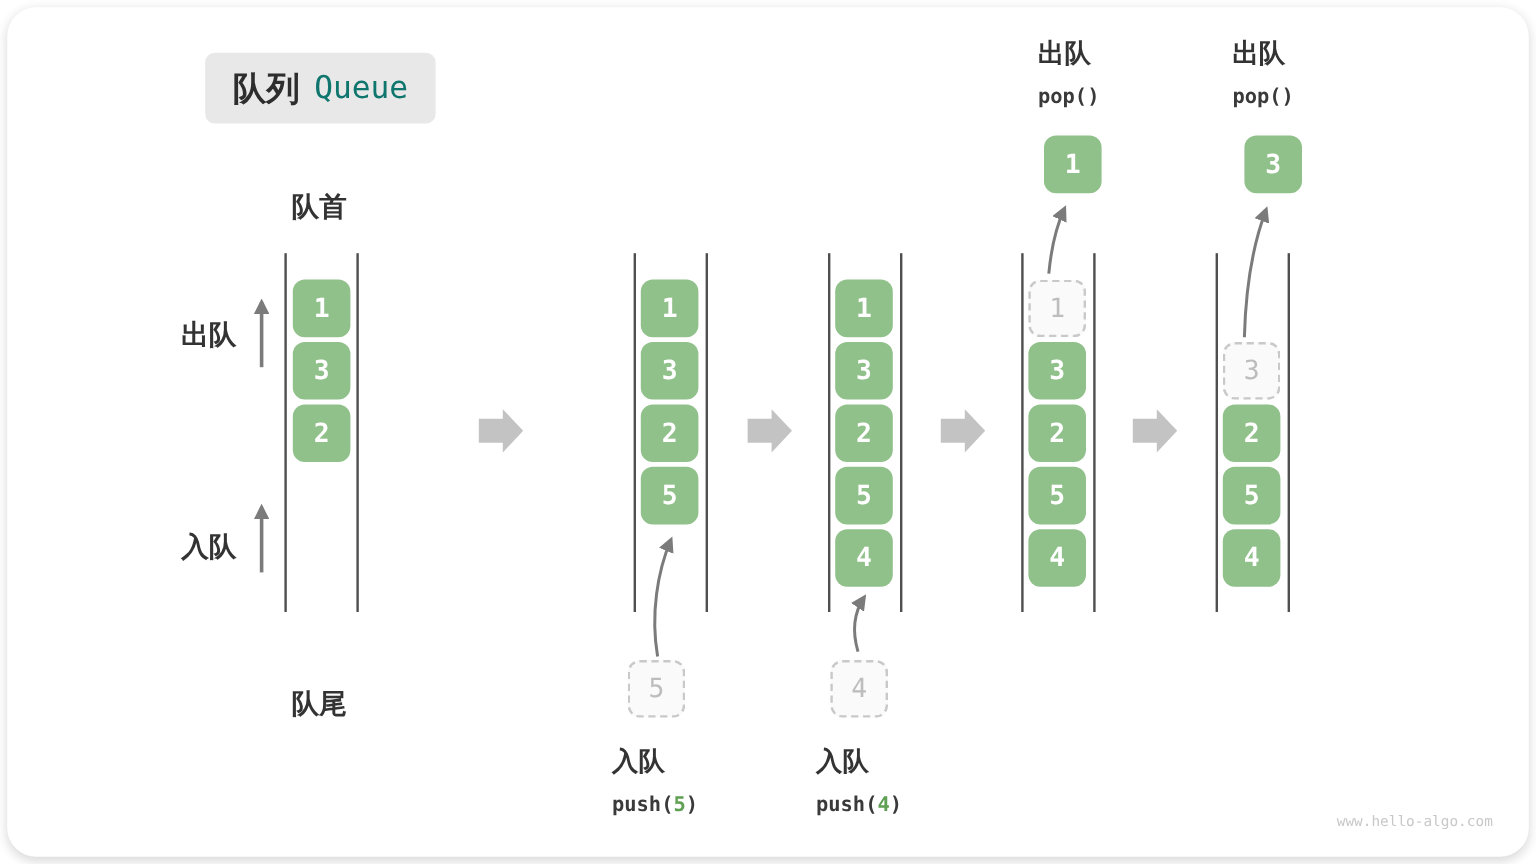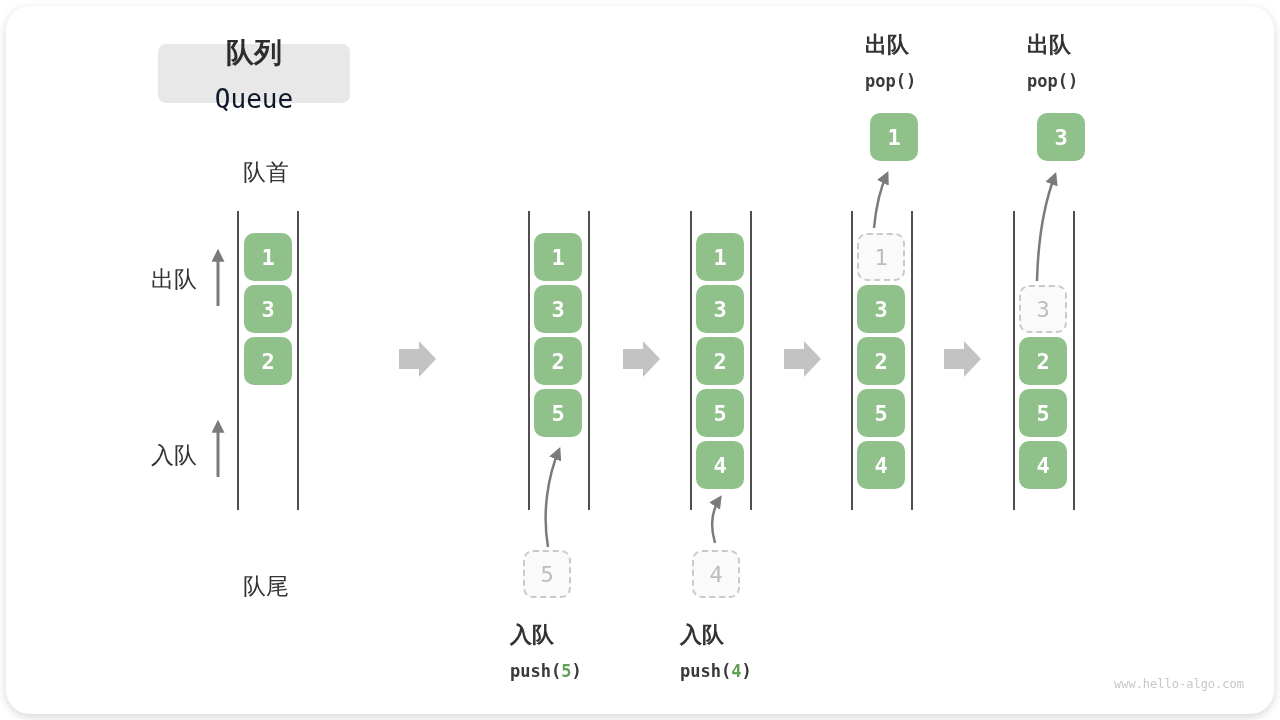--- a/index.html
+++ b/index.html
@@ -13,28 +13,28 @@
     position:relative;width:1280px;height:720px;overflow:hidden;
     font-family:"Liberation Sans",sans-serif;color:var(--text-dark);
   }
   .card{
     position:absolute;left:6px;top:6px;right:6px;bottom:6px;
     background:#ffffff;border-radius:24px;
     box-shadow:0 3px 10px rgba(0,0,0,.16);
   }
   
   .title-badge{
-    position:absolute;left:158px;top:44px;width:192px;height:59px;
+    position:absolute;left:171px;top:44px;width:192px;height:59px;
     background:var(--badge-bg);border-radius:8px;
-    display:flex;align-items:center;justify-content:center;gap:12px;flex-direction:column;
+    display:flex;align-items:center;justify-content:center;gap:12px;
   }
   .title-zh{font-size:28px;font-weight:bold;color:#2d2d2d;}
-  .title-en{font-family:"DejaVu Sans Mono",monospace;font-size:26px;color:#0f172a;}
+  .title-en{font-family:"DejaVu Sans Mono",monospace;font-size:26px;color:#0f766e;}
   
-  .side-label{position:absolute;font-size:23px;font-weight:normal;color:#333;white-space:nowrap;}
+  .side-label{position:absolute;font-size:23px;font-weight:bold;color:#333;white-space:nowrap;}
   
   .rails{
     position:absolute;top:211px;height:299px;width:62px;box-sizing:border-box;
     border-left:2px solid var(--rail-dark);border-right:2px solid var(--rail-dark);
   }
   .rails-1{left:237px}.rails-2{left:528px}.rails-3{left:690px}.rails-4{left:851px}.rails-5{left:1013px}
   
   .cell{
     position:absolute;width:48px;height:48px;border-radius:10px;box-sizing:border-box;
     display:flex;align-items:center;justify-content:center;

